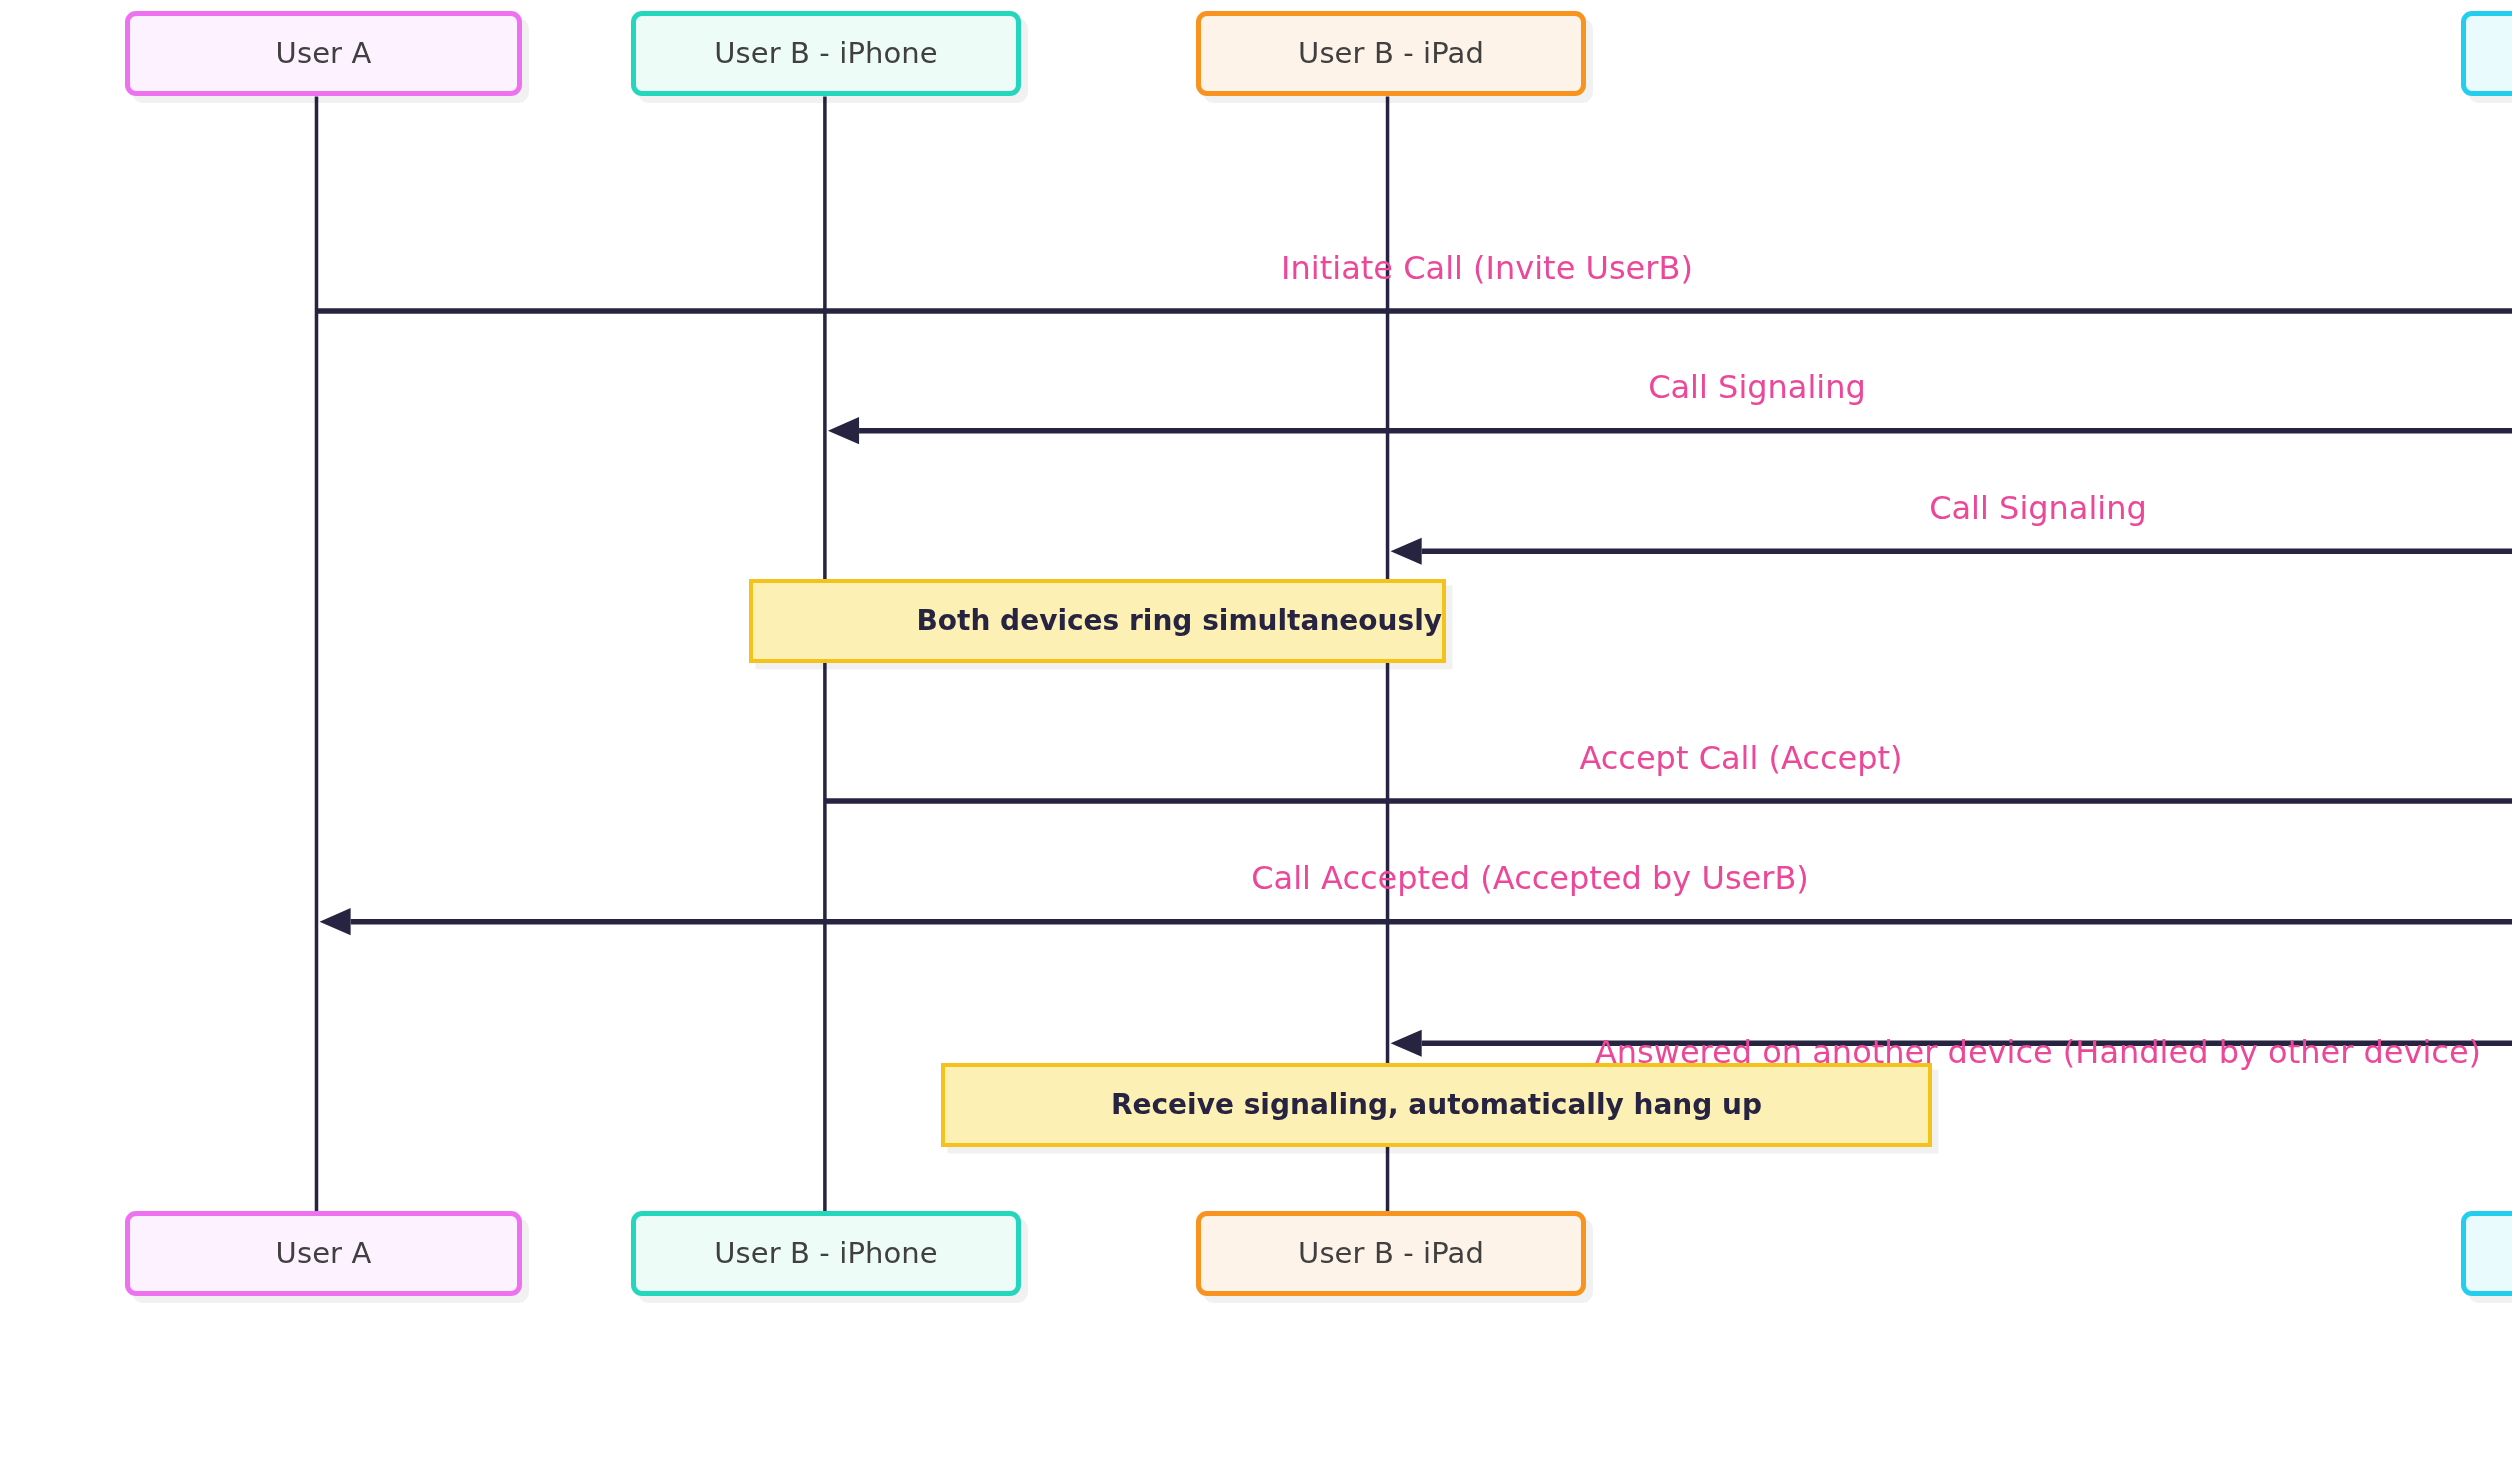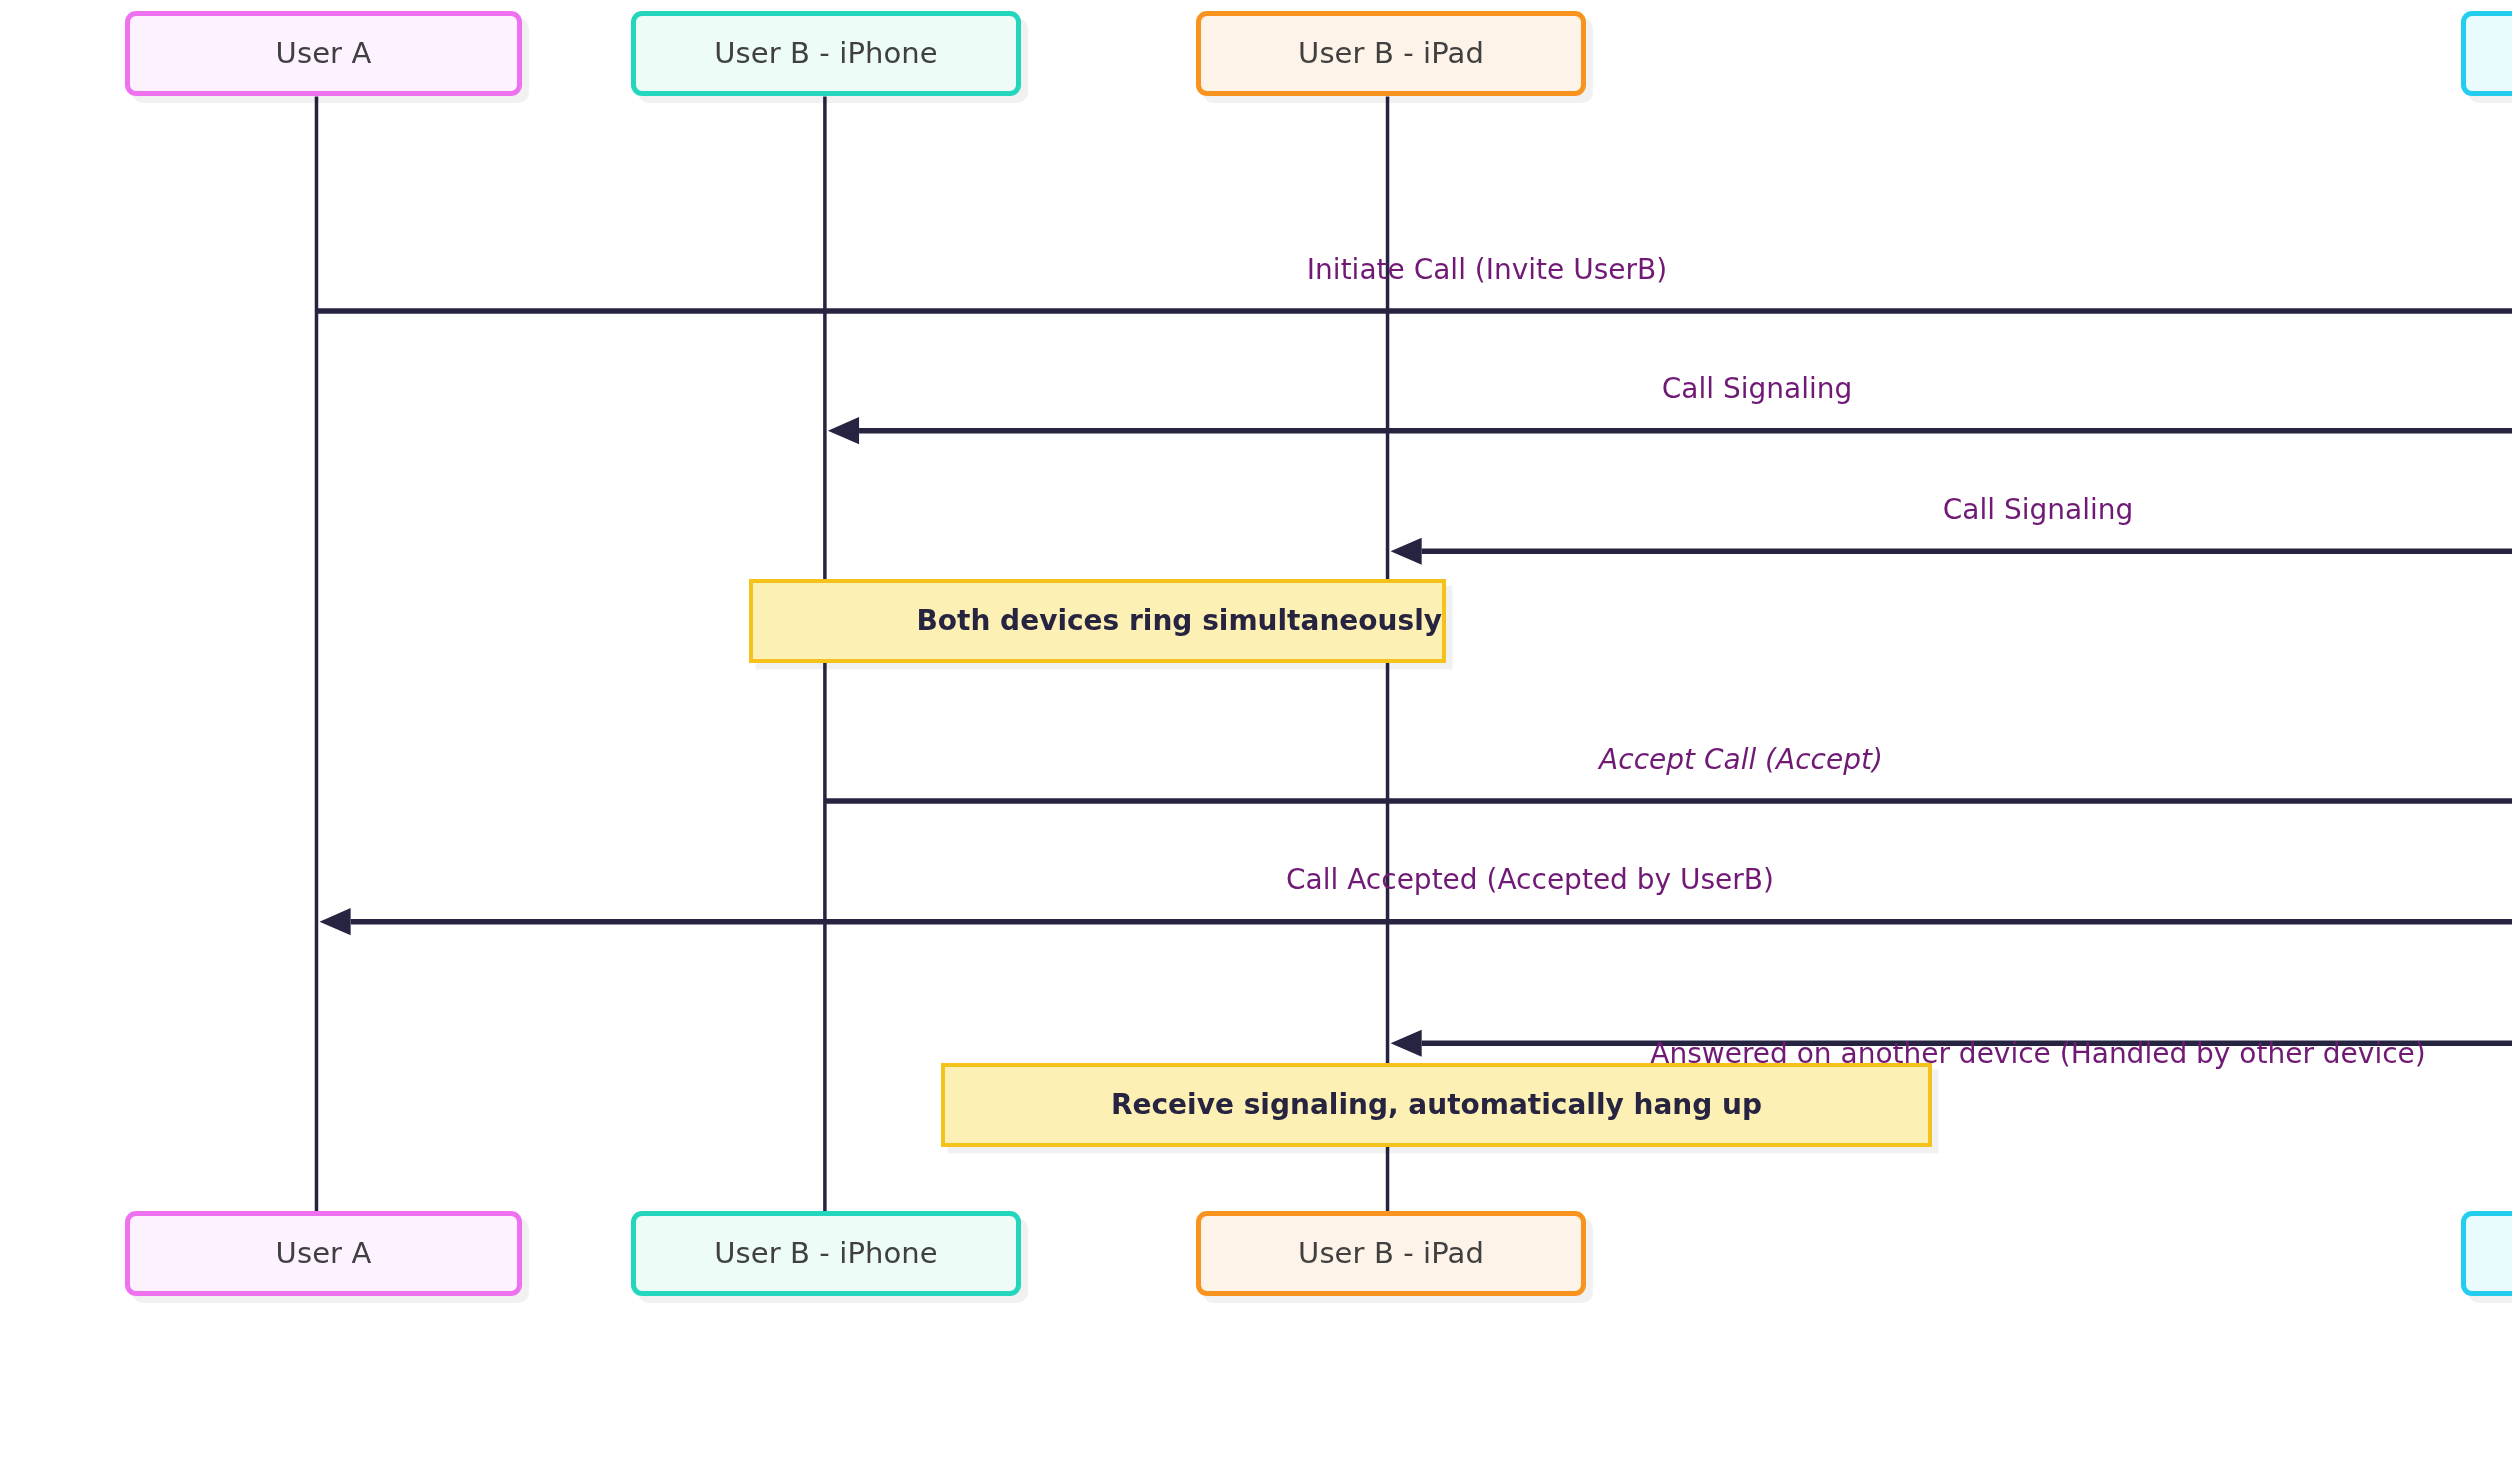--- a/index.html
+++ b/index.html
@@ -60,23 +60,23 @@
     font-family: "DejaVu Sans", "Liberation Sans", sans-serif;
     font-size: 28px;
     font-weight: 700;
     color: #262440;
     white-space: nowrap;
     line-height: 1;
   }
   .msg-label {
     position: absolute;
     font-family: "DejaVu Sans", "Liberation Sans", sans-serif;
-    font-size: 28px;
+    font-size: 32px;
     font-weight: 400;
-    color: #701a75;
+    color: #ec4899;
     white-space: nowrap;
     line-height: 1;
     transform: translate(-50%, -100%);
   }
 </style>
 </head>
 <body>
 
 <div id="stage">
 
@@ -144,19 +144,19 @@
         <span class="note-label">Both devices ring simultaneously</span>
       </div>
       <div class="note-box" style="left: 941px; top: 1063px; width: 991px; height: 84px; border-color: rgb(245, 194, 27); background: rgb(252, 240, 181); align-items: center;">
         <span class="note-label">Receive signaling, automatically hang up</span>
       </div>
     </div>
   <div id="labels-layer">
       <div class="msg-label" style="left: 1487px; top: 284px;">Initiate Call (Invite UserB)</div>
       <div class="msg-label" style="left: 1757px; top: 403px;">Call Signaling</div>
       <div class="msg-label" style="left: 2038px; top: 524px;">Call Signaling</div>
-      <div class="msg-label" style="left: 1741px; top: 774px; font-style: italic;">Accept Call (Accept)</div>
+      <div class="msg-label" style="left: 1741px; top: 774px;">Accept Call (Accept)</div>
       <div class="msg-label" style="left: 1502px; top: 894px; margin-left: 28px;">Call Accepted (Accepted by UserB)</div>
       <div class="msg-label" style="left: 2038px; top: 1068px;">Answered on another device (Handled by other device)</div>
     </div>
 
 </div>
 
 
 </body></html>

